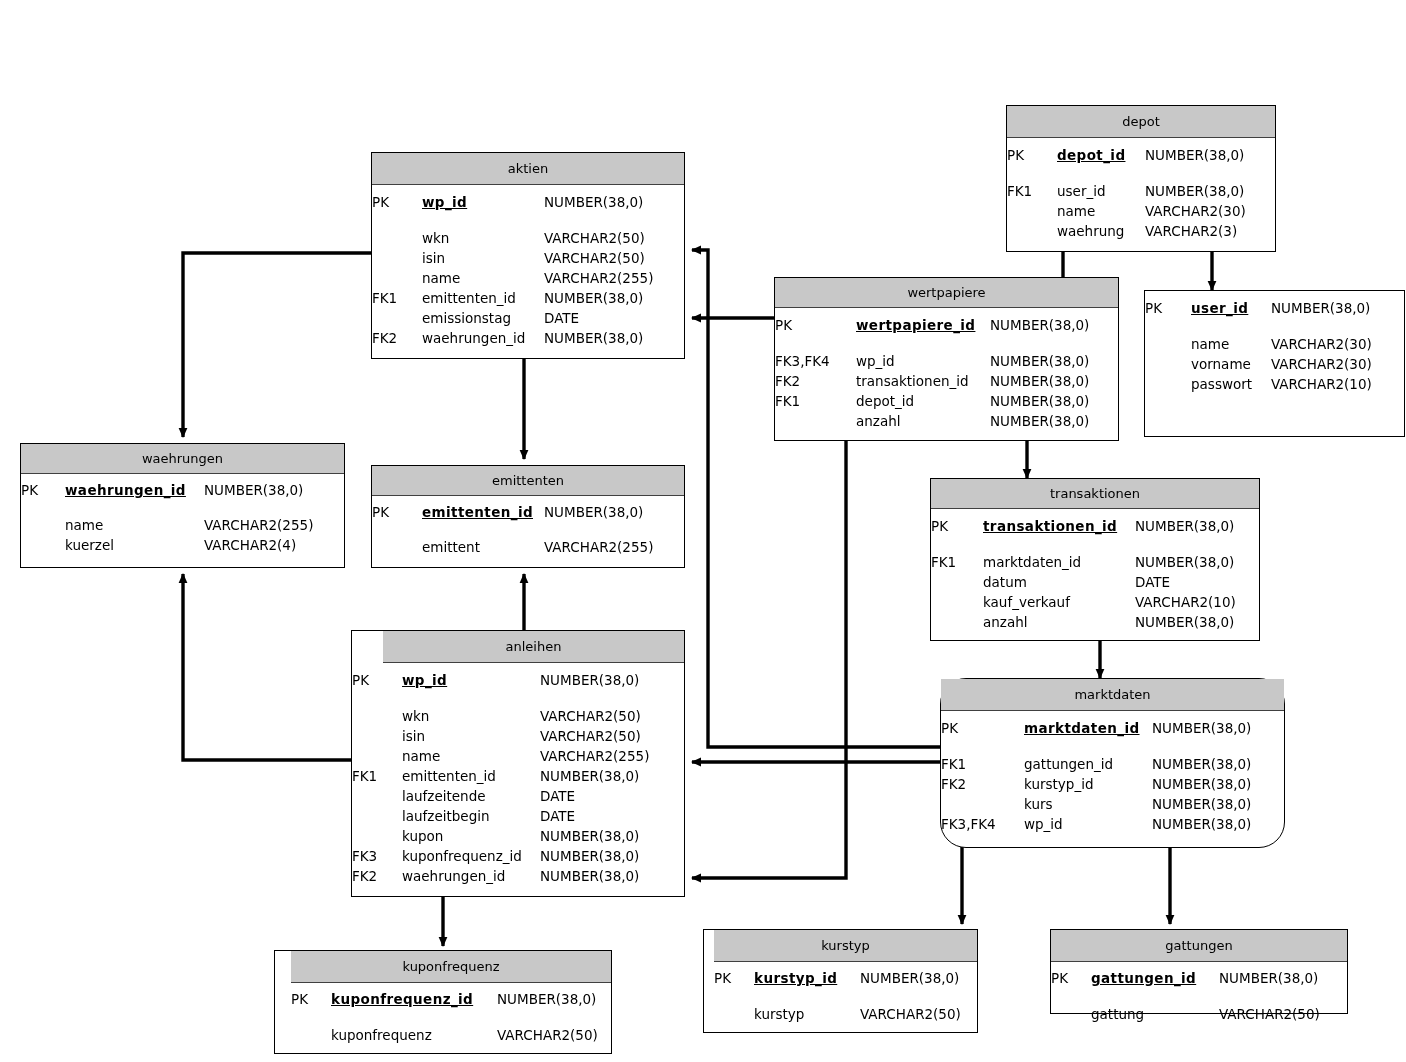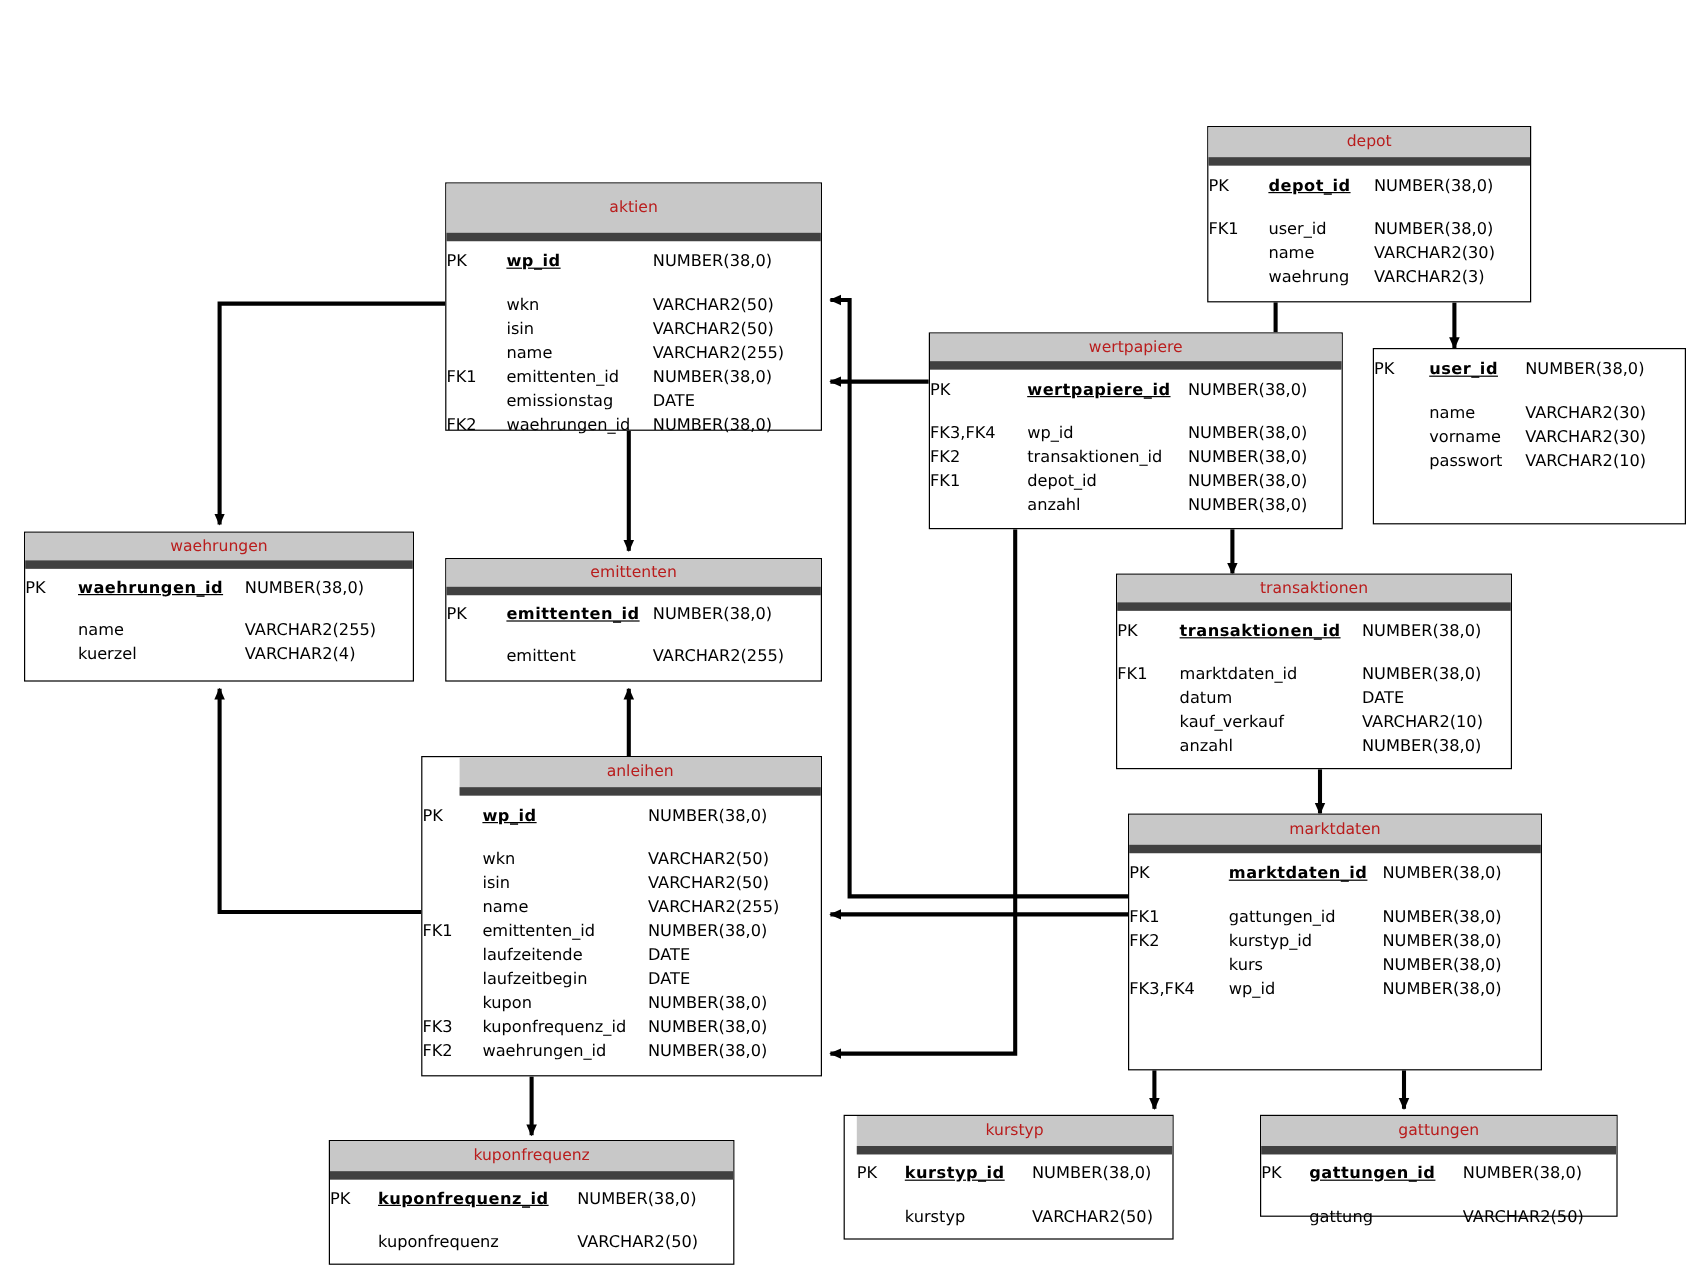--- a/index.html
+++ b/index.html
@@ -2,22 +2,22 @@
 <html><head>
 <meta charset="utf-8">
 <style>
   html,body{margin:0;padding:0;background:#ffffff;}
   body{width:1406px;height:1062px;position:relative;overflow:hidden;
        font-family:"DejaVu Sans","Liberation Sans",sans-serif;}
   #canvas{position:absolute;left:0;top:0;width:1406px;height:1062px;}
   svg.links{position:absolute;left:0;top:0;width:1406px;height:1062px;pointer-events:none;}
 
   .entity{position:absolute;border:1px solid #000;background:#fff;box-sizing:border-box;}
-  .ent-title{background:#c8c8c8;border-bottom:7px solid #404040;text-align:center;
-             font-size:13px;color:#b91c1c;line-height:1;display:flex;align-items:center;
+  .ent-title{background:#c8c8c8;border-bottom:1px solid #404040;text-align:center;
+             font-size:13px;color:#000000;line-height:1;display:flex;align-items:center;
              justify-content:center;box-sizing:border-box;}
   table.ent{border-collapse:collapse;width:100%;table-layout:fixed;}
   table.ent td{border:0;padding:0;vertical-align:top;font-size:13.5px;color:#000;
                line-height:20px;white-space:nowrap;}
   .c-key{border-right:1px solid #000;box-sizing:border-box;}
   .c-name{border-right:1px solid #000;box-sizing:border-box;}
   .c-type{box-sizing:border-box;}
   .pkrow td{border-bottom:1px solid #000;}
   .pad{padding-left:7px;padding-right:5px;}
   .bold{font-weight:normal;}
@@ -64,21 +64,21 @@
 
       <path d="M940,747 L708,747 L708,250 L692,250" marker-end="url(#ah)"></path>
 
       <path d="M940,762 L692,762" marker-end="url(#ah)"></path>
 
       <path d="M846,441 L846,878 L692,878" marker-end="url(#ah)"></path>
     </g>
   </svg>
 
   <div class="entity" style="left:371px;top:152px;width:314px;height:207px;">
-    <div class="ent-title" style="height:48px;text-align:center;">aktien</div>
+    <div class="ent-title" style="height:32px;text-align:center;">aktien</div>
     <table class="ent">
       <colgroup>
           <col style="width:50px">
           <col style="width:122px">
           <col>
         </colgroup>
       <tbody>
           <tr class="pkrow">
         <td class="c-key pad keycell bold" style="height:34px;line-height:34px;">PK</td>
         <td class="c-name pad" style="height:34px;line-height:34px;"><span class="pkname">wp_id</span></td>
@@ -338,21 +338,21 @@
           </tr>
       <tr>
             <td class="c-key pad keycell"></td>
             <td class="c-name pad bold">anzahl</td>
             <td class="c-type pad">NUMBER(38,0)</td>
           </tr>
     </tbody>
       </table>
   </div>
 
-  <div class="entity" style="left:940px;top:678px;width:345px;height:214px;">
+  <div class="entity" style="left:940px;top:678px;width:345px;height:170px;border-radius:26px;">
     <div class="ent-title" style="height:32px;">marktdaten</div>
     <table class="ent">
       <colgroup>
           <col style="width:83px">
           <col style="width:128px">
           <col>
         </colgroup>
       <tbody>
           <tr class="pkrow">
         <td class="c-key pad keycell bold" style="height:34px;line-height:34px;">PK</td>
@@ -449,21 +449,21 @@
           </tr>
       <tr>
             <td class="c-key pad keycell">FK2</td>
             <td class="c-name pad">waehrungen_id</td>
             <td class="c-type pad">NUMBER(38,0)</td>
           </tr>
     </tbody>
       </table>
   </div>
 
-  <div class="entity" style="left:274px;top:950px;width:338px;height:104px;">
+  <div class="entity" style="left:274px;top:950px;width:338px;height:104px;padding-left:16px;">
     <div class="ent-title" style="height:32px;">kuponfrequenz</div>
     <table class="ent">
       <colgroup>
           <col style="width:40px">
           <col style="width:166px">
           <col>
         </colgroup>
       <tbody>
           <tr class="pkrow">
         <td class="c-key pad keycell bold" style="height:33px;line-height:33px;">PK</td>

